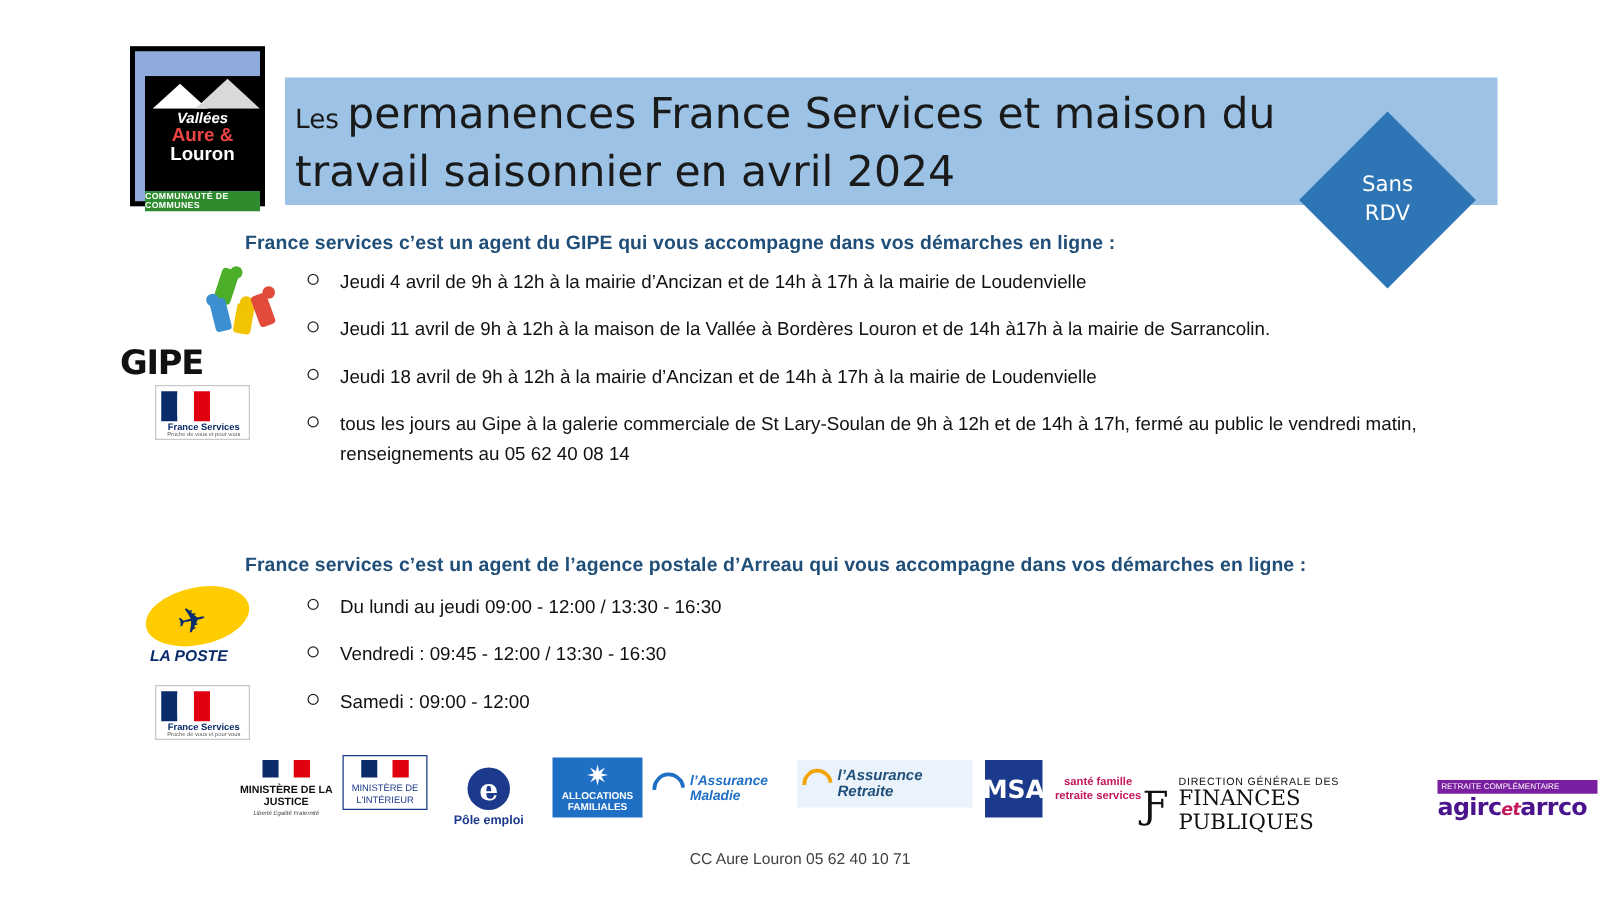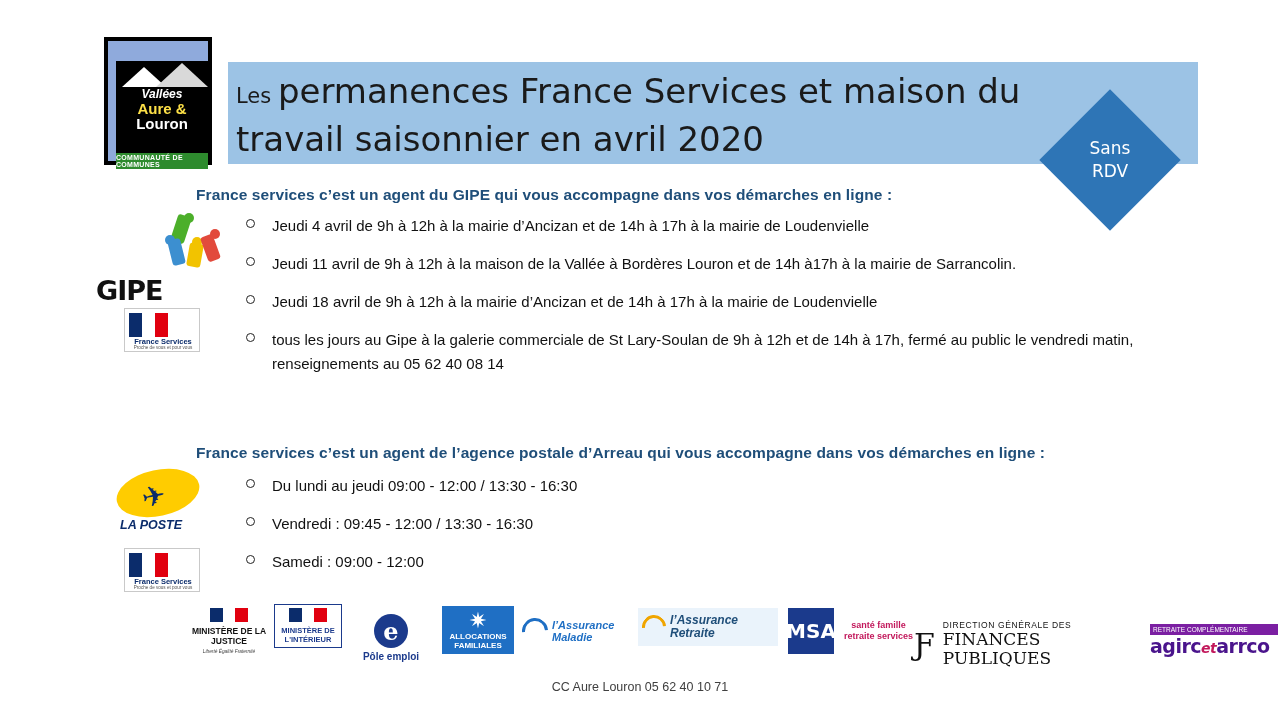--- a/index.html
+++ b/index.html
@@ -34,21 +34,21 @@
     content: ""; position: absolute; left: 6px; bottom: 0;
     border-left: 22px solid transparent; border-right: 22px solid transparent;
     border-bottom: 20px solid #ffffff;
   }
   .logo-mtn:after {
     content: ""; position: absolute; left: 40px; bottom: 0;
     border-left: 26px solid transparent; border-right: 26px solid transparent;
     border-bottom: 24px solid #d9d9d9;
   }
   .logo-t1 { color:#fff; font-size: 12px; font-weight: 700; line-height: 13px; margin-top: 1px; font-style: italic;}
-  .logo-t2 { color:#fde047; font-size: 15px; font-weight: 700; line-height: 15px; }
+  .logo-t2 { color:#ef4444; font-size: 15px; font-weight: 700; line-height: 15px; }
   .logo-t3 { color:#fff; font-size: 15px; font-weight: 700; line-height: 15px; }
   .logo-green {
     position: absolute; left: 8px; top: 112px; width: 92px; height: 16px;
     background: #2e8b2e; color: #fff; font-size: 7px; font-weight: 700;
     display: flex; align-items: center; justify-content: center; letter-spacing: .3px;
   }
 
   .title-band {
     position: absolute; left: 228px; top: 62px;
     width: 970px; height: 102px;
@@ -126,21 +126,21 @@
   .footer-strip { position: absolute; left: 190px; top: 600px; width: 1010px; height: 72px; }
   .f-logo { position: absolute; display: flex; align-items: center; }
 
   .mj { left: 0px; top: 8px; width: 78px; text-align: center; }
   .mj-flag { width: 38px; height: 14px; margin: 0 auto 4px; display: flex; }
   .mj-flag div { width: 12.6px; }
   .mj-t { font-size: 8.5px; font-weight: 700; color: #111; line-height: 10px; }
   .mj-s { font-size: 4.8px; color: #444; line-height: 6px; margin-top: 3px; font-style: italic;}
 
   .mi { left: 84px; top: 4px; width: 68px; text-align: center; border: 1px solid #1b3a8c; padding: 3px 2px; }
-  .mi-t { font-size: 7.5px; font-weight: 700; color: #1b3a8c; line-height: 9px; }
+  .mi-t { font-size: 7.5px; font-weight: 400; color: #1b3a8c; line-height: 9px; }
 
   .pe { left: 160px; top: 14px; width: 82px; display: block; text-align: center;}
   .pe-ball { width: 34px; height: 34px; border-radius: 50%; background: #1b3a8c; color: #fff; font-size: 24px; font-weight: 700; display: flex; align-items: center; justify-content: center; margin: 0 auto; font-family:"DejaVu Serif", serif;}
   .pe-t { font-size: 10px; font-weight: 700; color: #1b3a8c; margin-top: 3px; }
 
   .caf { left: 252px; top: 6px; width: 72px; background: #1f6fc4; padding: 4px; text-align: center; }
   .caf-star { color: #fff; font-size: 22px; line-height: 22px; }
   .caf-t { color: #fff; font-size: 8px; font-weight: 700; line-height: 9px; }
 
   .am { left: 332px; top: 18px; width: 110px; display: flex; align-items: center; }
@@ -181,21 +181,21 @@
       <div class="logo-mtn"></div>
       <div class="logo-t1">Vallées</div>
       <div class="logo-t2">Aure &amp;</div>
       <div class="logo-t3">Louron</div>
     </div>
     <div class="logo-green">COMMUNAUTÉ DE COMMUNES</div>
   </div>
 
   <div class="title-band"></div>
   <div class="title-text">
-    <span class="title-les">Les </span><span>permanences France Services et maison du travail saisonnier en avril 2020</span>
+    <span class="title-les">Les </span><span>permanences France Services et maison du travail saisonnier en avril 2024</span>
   </div>
 
   <div class="diamond"></div>
   <div class="diamond-label">
     <span>Sans</span>
     <span>RDV</span>
   </div>
 
   <div class="gipe">
     <div class="gipe-text">GIPE</div>

